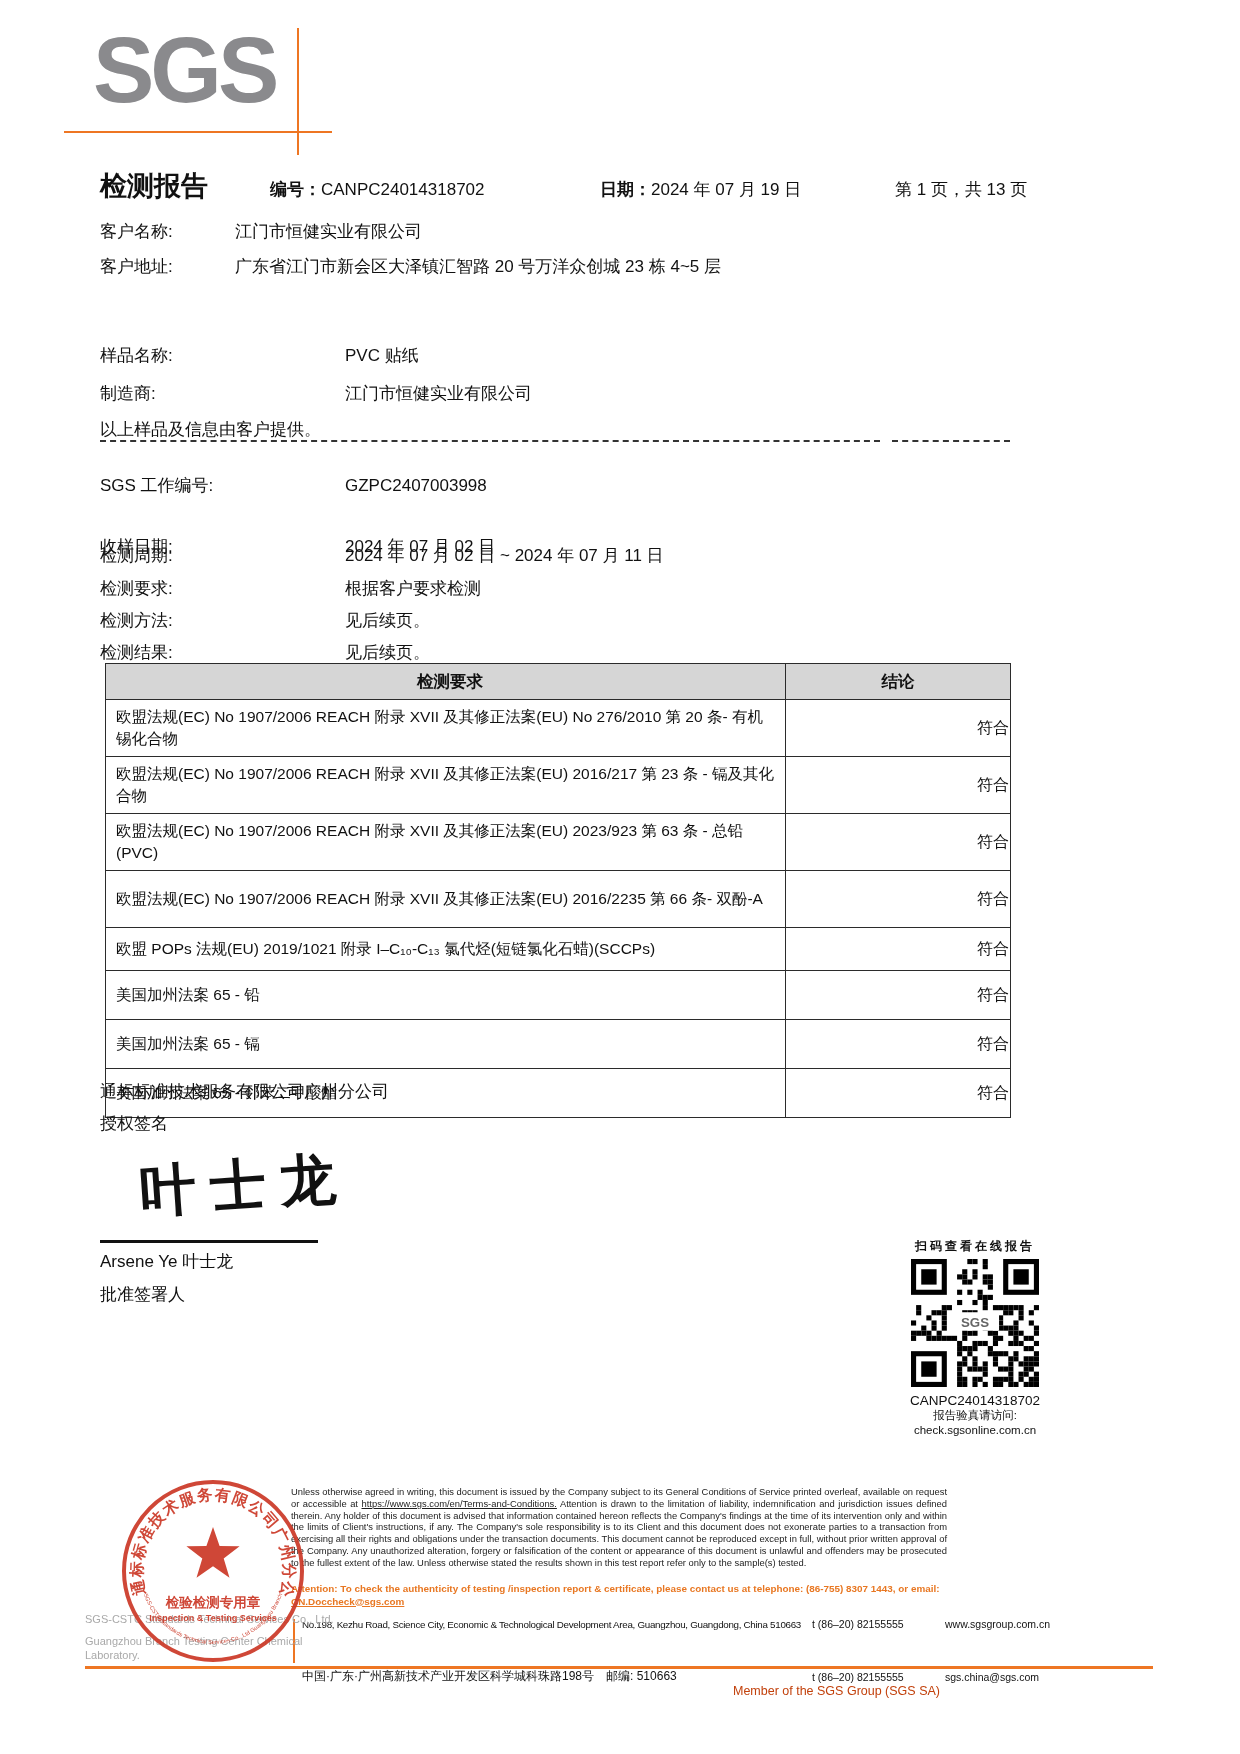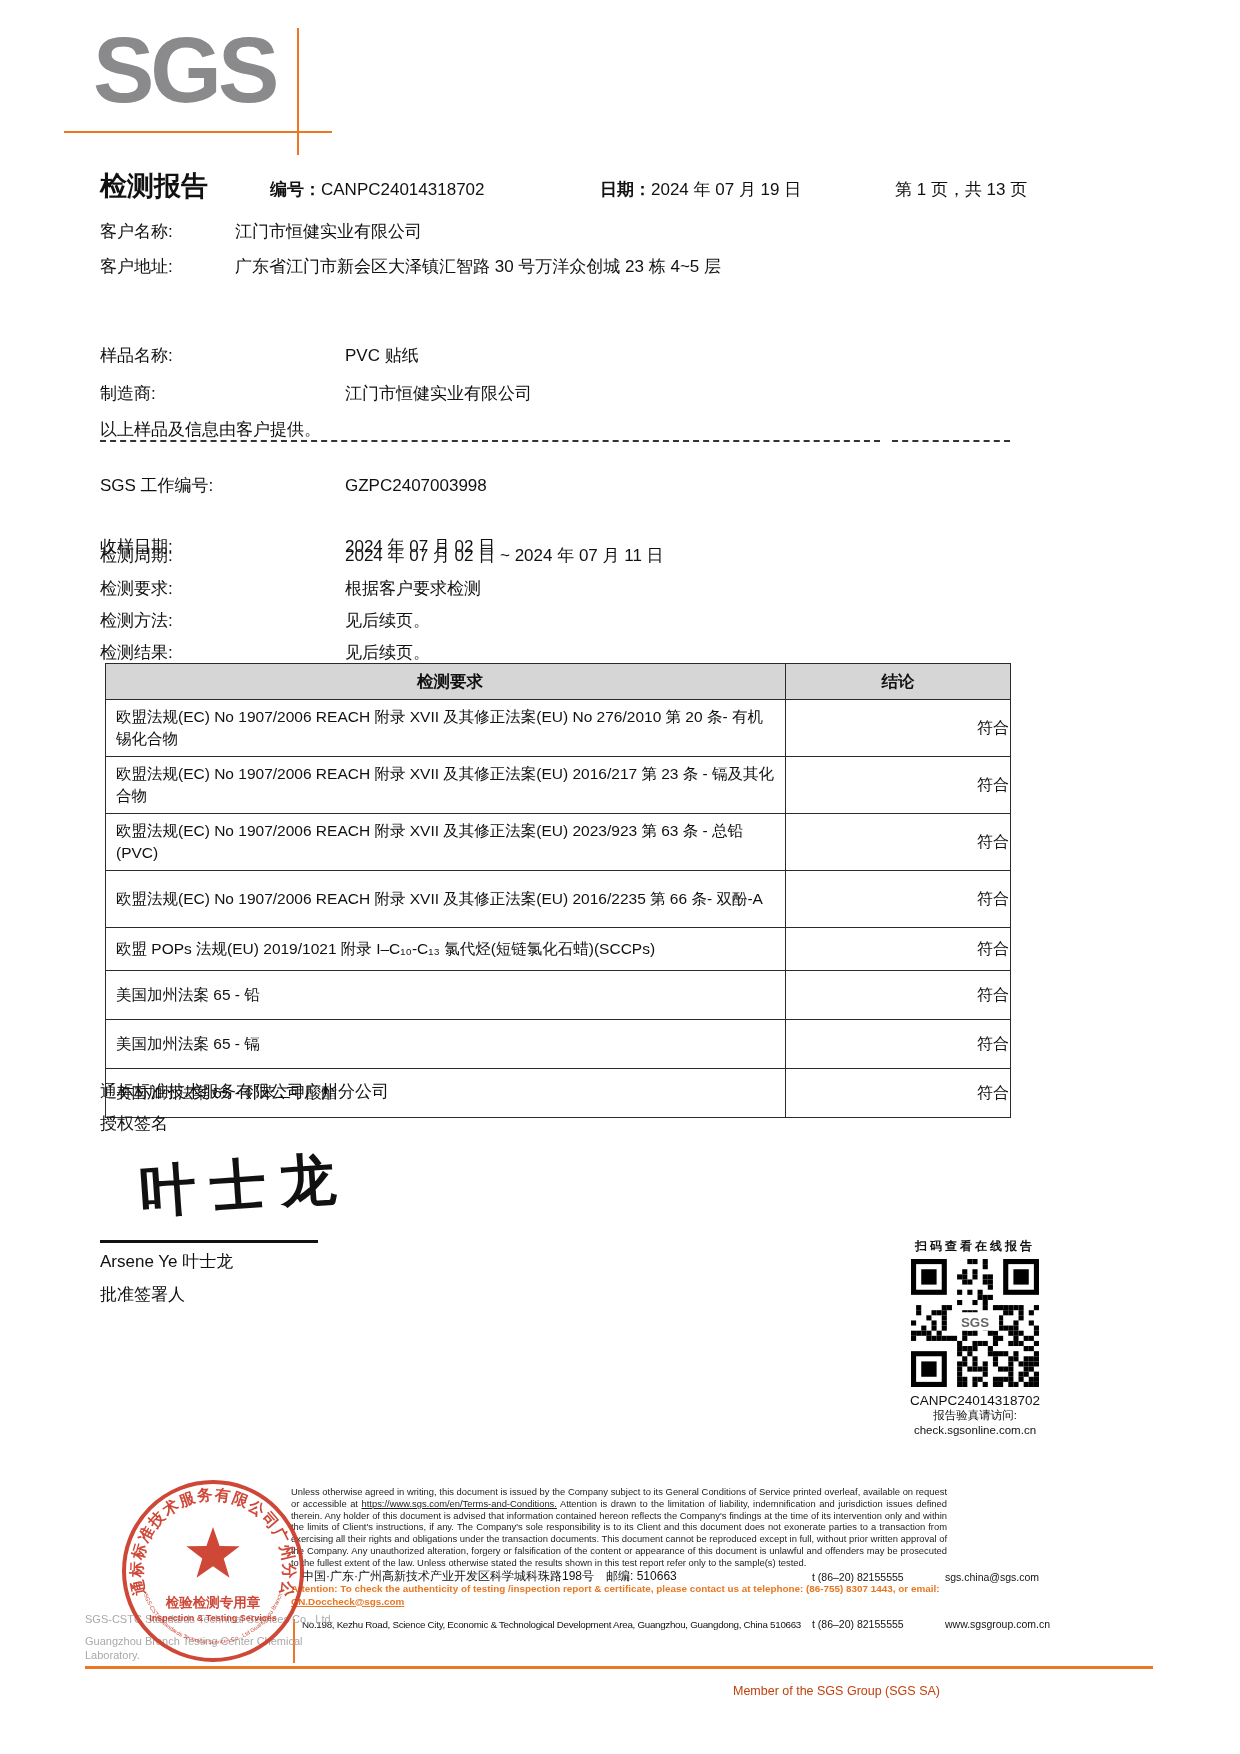--- a/index.html
+++ b/index.html
@@ -66,40 +66,40 @@
                 text-align:justify; color:#1c1c1c; }
   .disclaimer a, .attention a { color:inherit; text-decoration:underline; }
   .attention { left:291px; top:1583px; width:656px; font-size:9.9px; line-height:12.6px;
                color:#e87722; font-weight:bold; }
   .addr-vline { left:293px; top:1619px; width:2px; height:44px; background:#ee7623; }
   .addr-row { left:302px; width:848px; display:flex; align-items:center; white-space:nowrap; }
   .addr-row .addr { width:510px; overflow:hidden; }
   .addr-row .tel  { width:133px; font-size:10.5px; }
   .addr-row .site { width:140px; font-size:10.5px; }
   .addr-en { top:1618px; } .addr-en .addr { font-size:9.8px; letter-spacing:-0.3px; }
-  .addr-cn { top:1568px; } .addr-cn .addr { font-size:12px; }
+  .addr-cn { top:1668px; } .addr-cn .addr { font-size:12px; }
   .foot-rule { left:85px; top:1666px; width:1068px; height:2.5px; background:#ee7623; }
   .member { left:640px; top:1684px; width:300px; text-align:right; font-size:12.5px; color:#c2410c; }
 </style>
 </head>
 <body>
 
 <div class="page">
 
   <div class="abs logo-text">SGS</div>
   <div class="abs logo-vline"></div>
   <div class="abs logo-hline"></div>
 
   <div class="abs page-title">检测报告</div>
   <div class="abs hdr" style="left:270px;"><span class="lab">编号：</span><span>CANPC24014318702</span></div>
   <div class="abs hdr" style="left:600px;"><span class="lab">日期：</span><span>2024 年 07 月 19 日</span></div>
   <div class="abs hdr" style="left:895px;">第 1 页，共 13 页</div>
 
   <div class="abs kv kv-cust" style="top:220px;"><span class="k">客户名称:</span><span>江门市恒健实业有限公司</span></div>
-  <div class="abs kv kv-cust" style="top:255px;"><span class="k">客户地址:</span><span>广东省江门市新会区大泽镇汇智路 30 号万洋众创城 23 栋 4~5 层</span></div>
+  <div class="abs kv kv-cust" style="top:255px;"><span class="k">客户地址:</span><span>广东省江门市新会区大泽镇汇智路 20 号万洋众创城 23 栋 4~5 层</span></div>
 
   <div class="abs kv kv-wide" style="top:344px;"><span class="k">样品名称:</span><span>PVC 贴纸</span></div>
   <div class="abs kv kv-wide" style="top:382px;"><span class="k">制造商:</span><span>江门市恒健实业有限公司</span></div>
   <div class="abs note-line" style="top:418px;">以上样品及信息由客户提供。</div>
 
   <div class="abs dash-seg" style="left:100px; width:780px;"></div>
   <div class="abs dash-seg" style="left:892px; width:118px;"></div>
 
   <div class="abs kv kv-wide" style="top:474px;"><span class="k">SGS 工作编号:</span><span>GZPC2407003998</span></div>
   <div class="abs kv kv-wide" style="top:535px;"><span class="k">收样日期:</span><span>2024 年 07 月 02 日</span></div>

